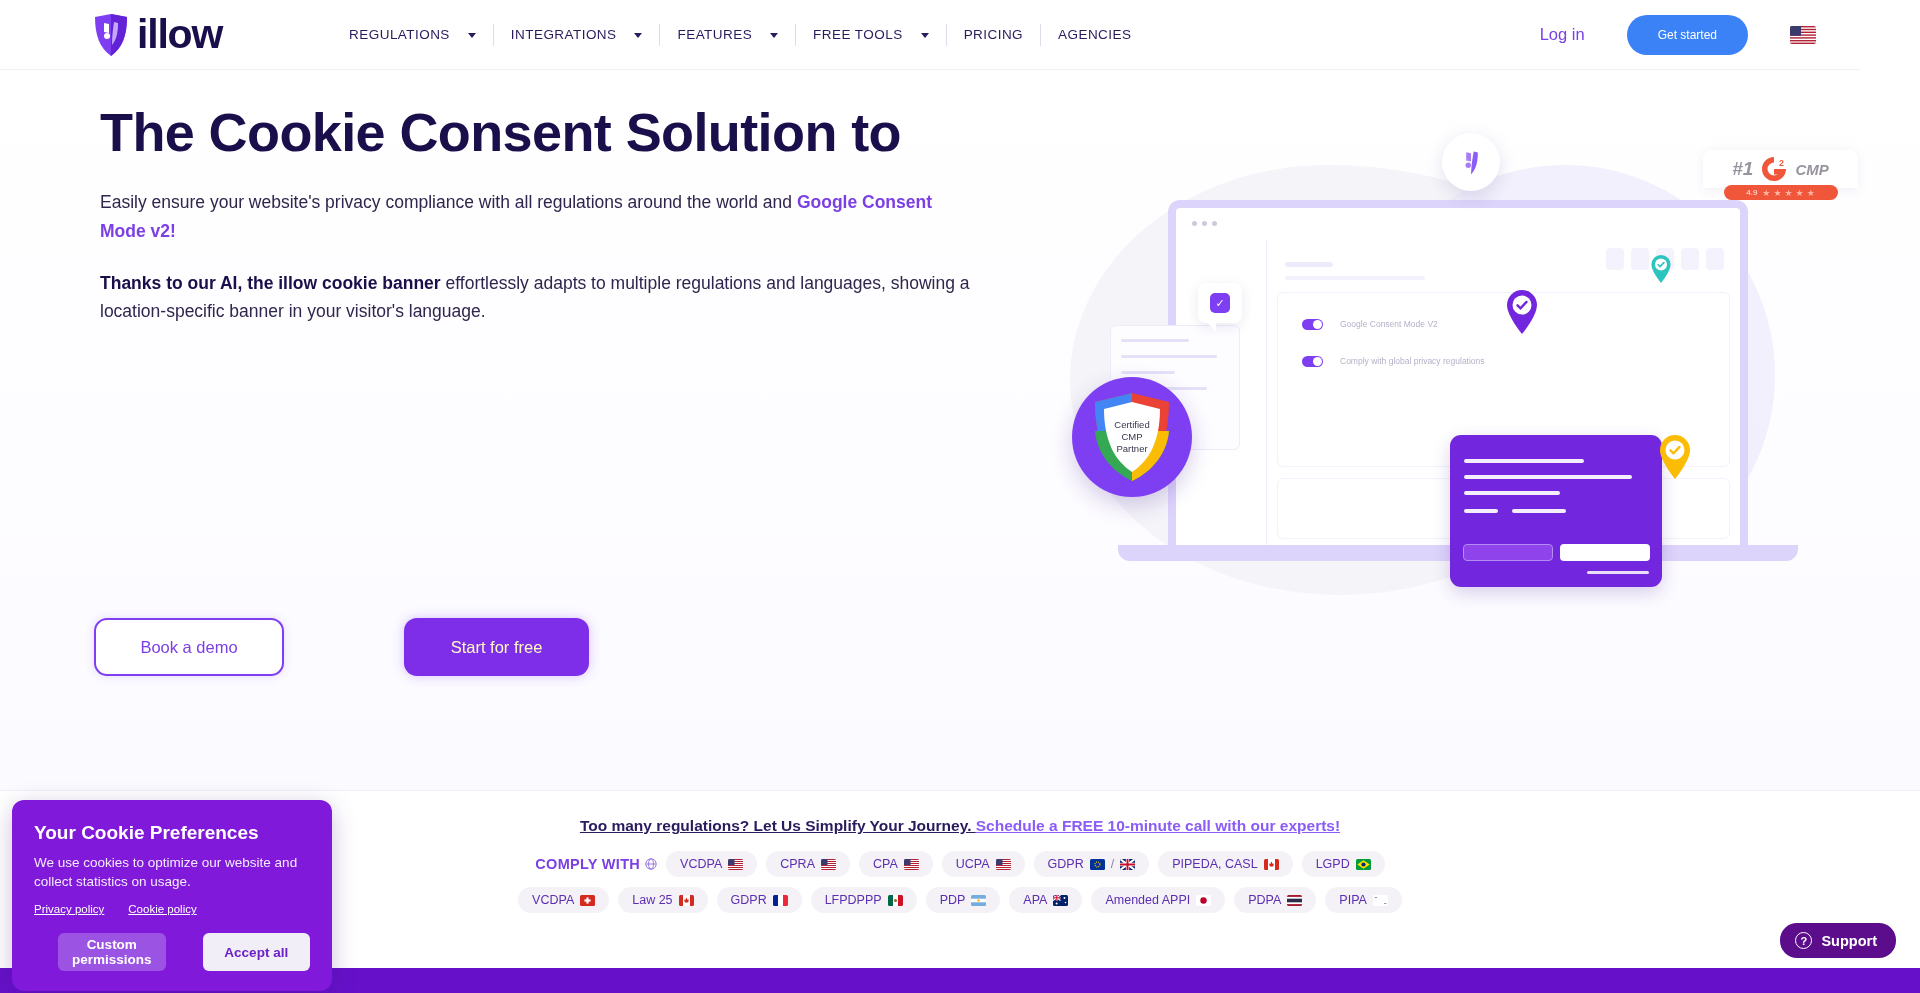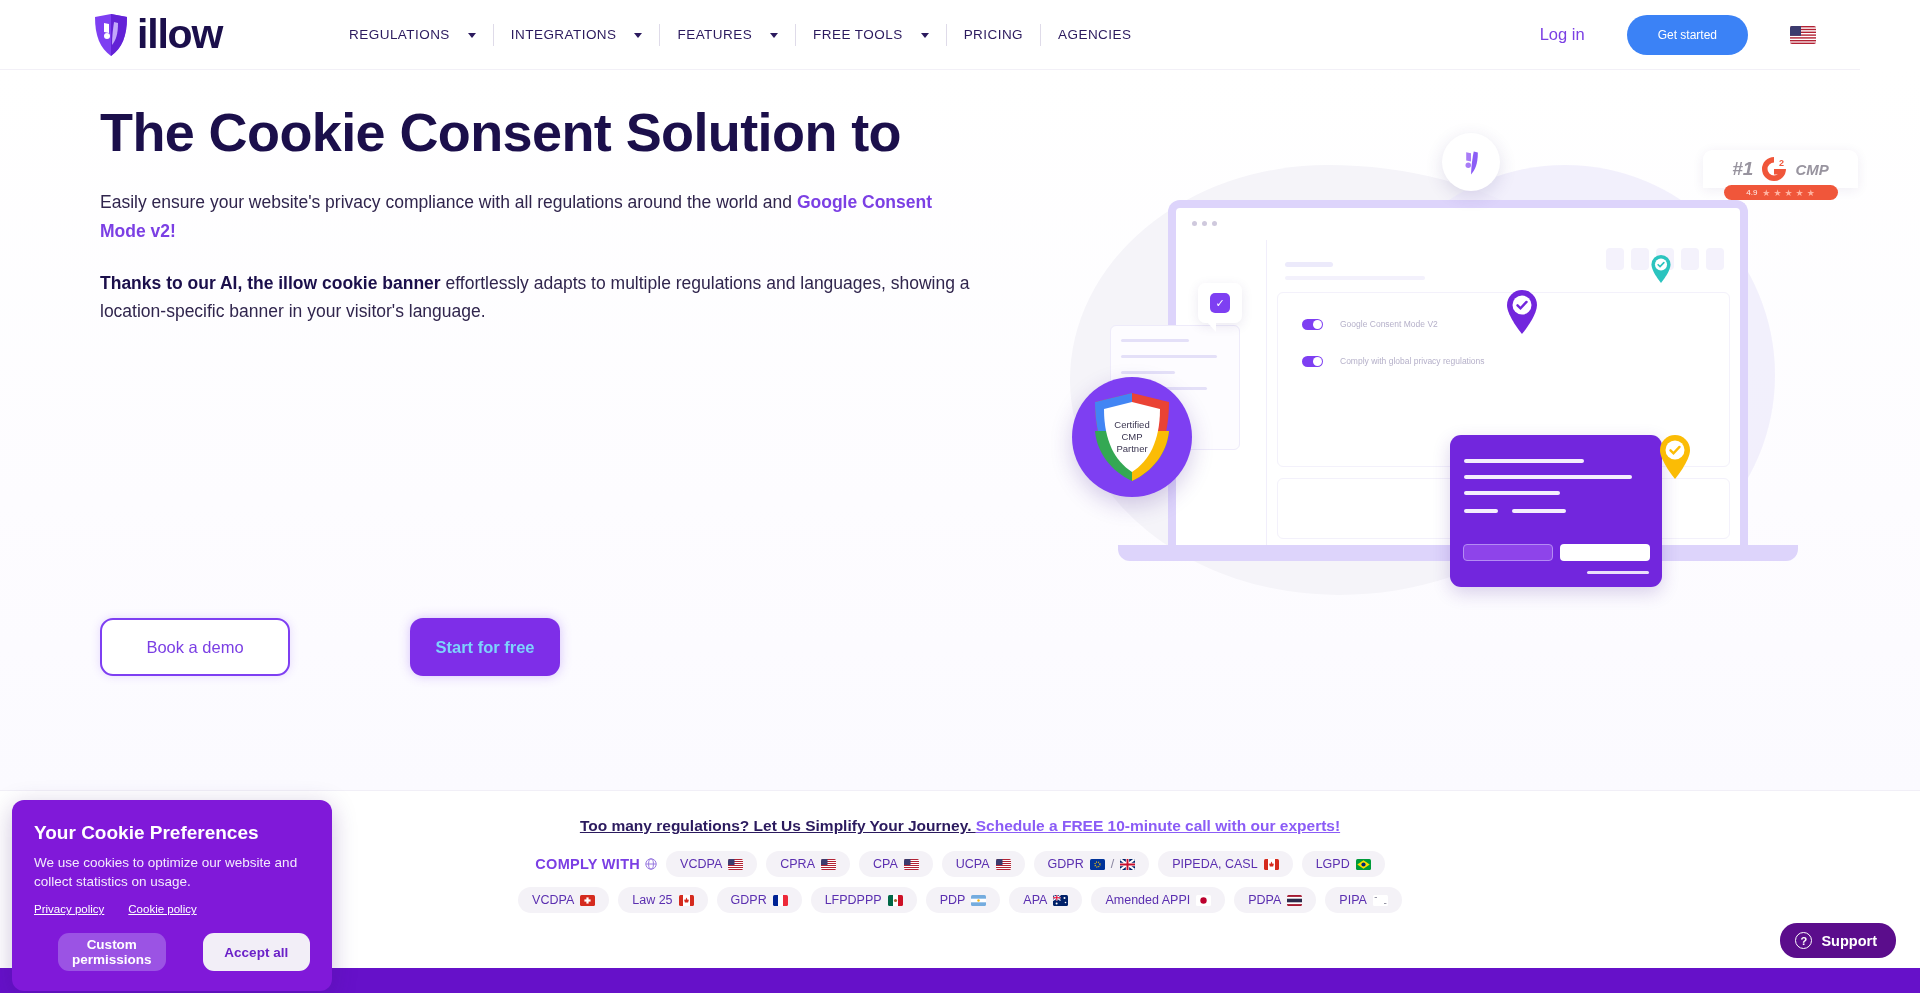--- a/index.html
+++ b/index.html
@@ -45,33 +45,32 @@
   .hero-left { position: absolute; left: 100px; top: 33px; width: 900px; }
   h1.headline {
     font-size: 54px; line-height: 1.10; color: #1b0f4b; font-weight: 700;
     letter-spacing: -.6px;
   }
   .lead { margin-top: 26px; font-size: 17.5px; line-height: 1.62; color: #30254d; max-width: 865px; }
   .lead a { color: #7b3fe4; font-weight: 600; text-decoration: none; }
   .lead2 { margin-top: 24px; font-size: 17.5px; line-height: 1.62; color: #30254d; max-width: 880px; }
   .lead2 b { font-weight: 700; color: #1b0f4b; }
 
-  .cta-row { position: absolute; left: 100px; top: 548px; display: flex; gap: 120px; }
+  .cta-row { position: absolute; left: 94px; top: 548px; display: flex; gap: 120px; }
   .btn-demo {
     width: 190px; height: 58px; border: 2px solid #7e3ff2; border-radius: 13px;
     background: #fff; color: #7b3fe4; font-size: 16.5px; cursor: pointer;
     box-shadow: 0 0 10px rgba(126,63,242,.18);
     font-family: "Liberation Sans", sans-serif;
   }
   .btn-free {
-    width: 150px; height: 58px; border: none; border-radius: 13px;
-    background: #7e2ee8; color: #7dd3fc; font-size: 16.5px; cursor: pointer;
+    width: 185px; height: 58px; border: none; border-radius: 13px;
+    background: #7e2ee8; color: #fef9c3; font-size: 16.5px; cursor: pointer;
     box-shadow: 0 0 12px rgba(126,63,242,.30);
     font-family: "Liberation Sans", sans-serif;
-    font-weight: bold;
   }
 
   
   .art { position: absolute; right: 40px; top: 35px; width: 830px; height: 570px; }
   .globe { position:absolute; right:105px; top:60px; width:420px; height:420px; border-radius:50%;
            background:#eeebfb; opacity:.75; }
   .blob { position:absolute; left:20px; top:60px; width:560px; height:430px; border-radius:46% 54% 52% 48%/50% 45% 55% 50%;
           background:#f5f4f9; }
   .laptop { position: absolute; left: 118px; top: 95px; width: 580px; }
   .laptop-screen { width: 580px; height: 345px; background: #fff; border: 8px solid #ddd4fb; border-bottom:none;
@@ -147,21 +146,21 @@
   .cookie {
     position:absolute; left:12px; top:800px; width:320px; background:#8019d9;
     border-radius:12px; padding:22px 22px 20px; color:#fff; z-index:60;
     box-shadow:0 6px 24px rgba(60,20,120,.25);
   }
   .cookie h3 { font-size:19px; font-weight:700; margin-bottom:9px; }
   .cookie p { font-size:13.5px; line-height:1.42; color:#f3ebfd; }
   .cookie .links { margin-top:12px; display:flex; gap:24px; }
   .cookie .links a { color:#fff; font-size:11.5px; text-decoration:underline; cursor:pointer; }
   .cookie .btns { margin-top:18px; display:flex; gap:13px; }
-  .ck-btn { flex:1; border:none; border-radius:11px; height:38px; font-size:13.5px; font-weight:700; cursor:pointer;
+  .ck-btn { flex:1; border:none; border-radius:6px; height:38px; font-size:13.5px; font-weight:700; cursor:pointer;
             font-family:"Liberation Sans", sans-serif;margin-left:24px; }
   .ck-custom { background:#9b53e4; color:#fff; }
   .ck-accept { background:#f2eef7; color:#6b21c8; }
 
   .support {
     position:absolute; right:24px; bottom:35px; background:#5b0d8c; color:#fff; border-radius:17px;
     padding:9px 19px 9px 15px; display:flex; align-items:center; gap:9px; font-size:14.5px; font-weight:600;
     cursor:pointer; z-index:60;
   }
   .q-ic { width:17px; height:17px; border:1.6px solid #fff; border-radius:50%; font-size:11px;

